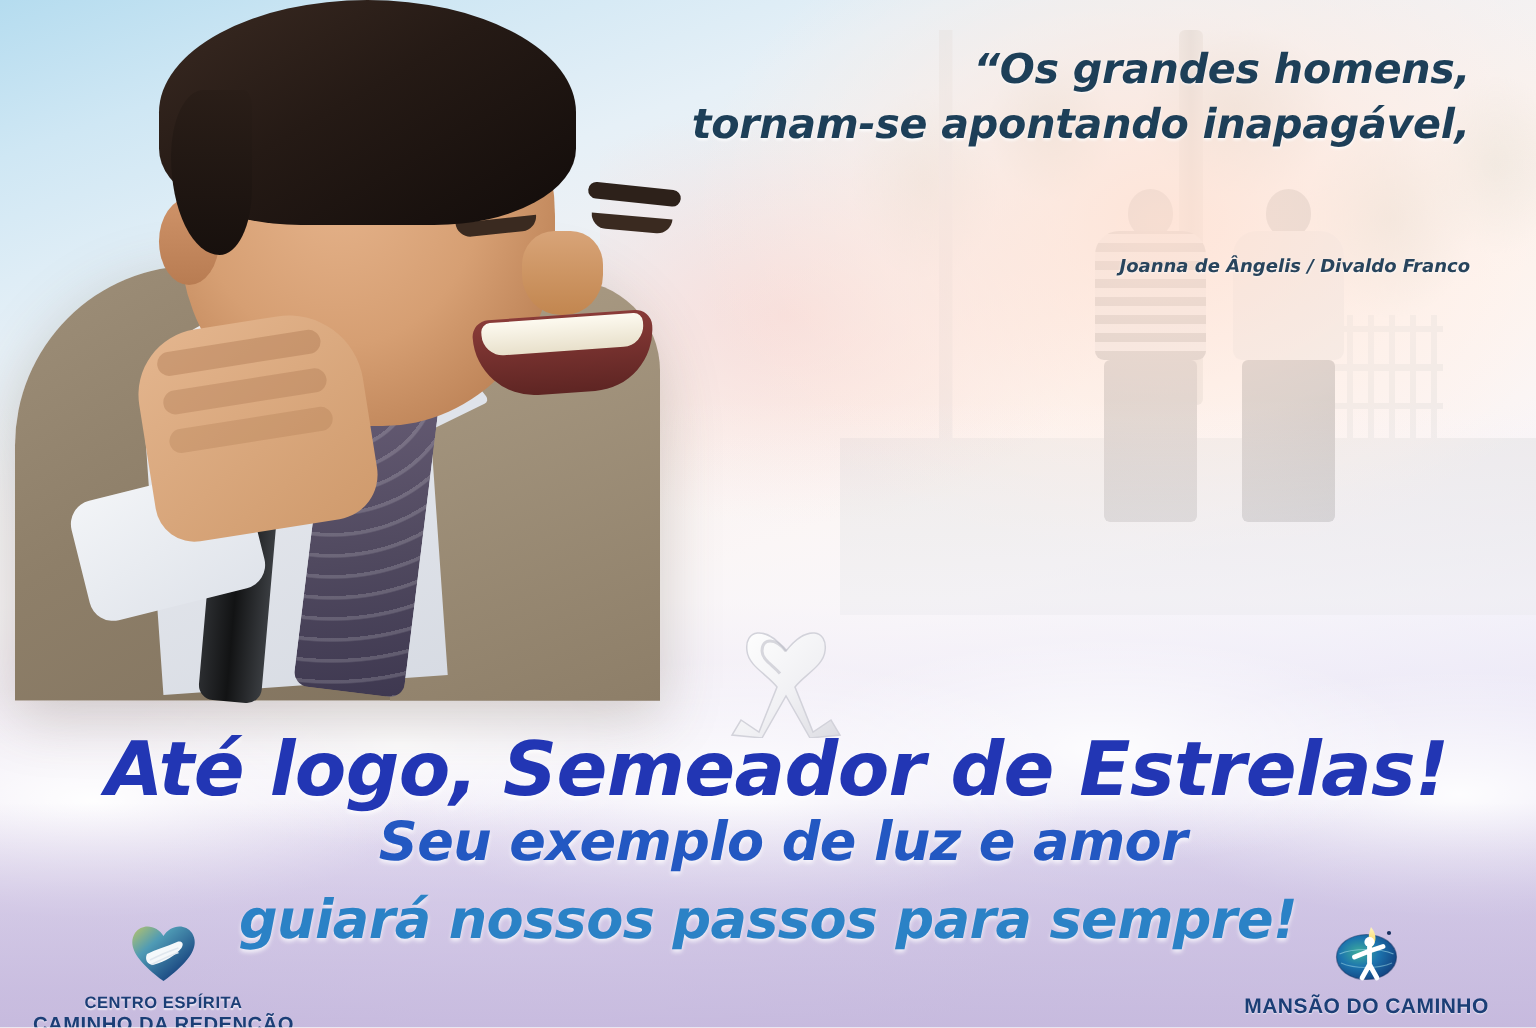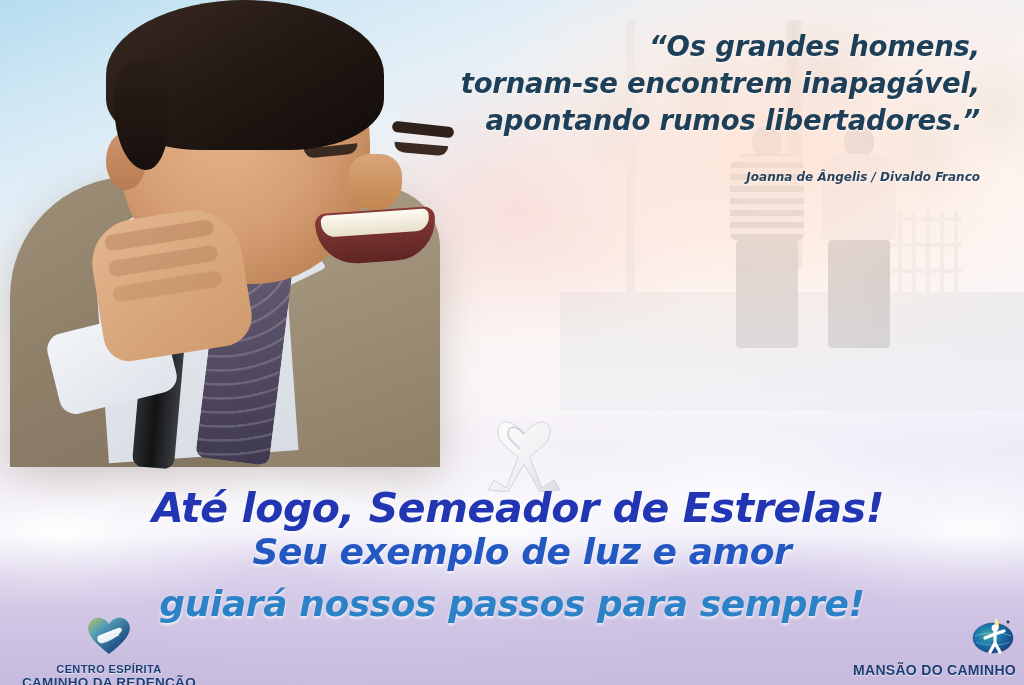--- a/index.html
+++ b/index.html
@@ -232,28 +232,28 @@
   }
 
   .headline{
     position:absolute; left:0; right:0; top:486px;
     text-align:center;
     font-family:"DejaVu Sans", sans-serif;
     font-style:italic; font-weight:bold;
     line-height:1.08;
     letter-spacing:-.4px;
   }
-  .headline .h1{ display:block; font-size:41px; color:#2236b4; text-shadow:0 2px 3px rgba(255,255,255,.75);margin-left:12px; }
+  .headline .h1{ display:block; font-size:50px; color:#2236b4; text-shadow:0 2px 3px rgba(255,255,255,.75);margin-left:12px; }
   .headline .h2{ display:block; font-size:36px; color:#2358c2; margin-top:3px; text-shadow:0 2px 3px rgba(255,255,255,.75);padding-left:20px; }
   .headline .h3{ display:block; font-size:36px; color:#2b82c6; margin-top:13px; text-shadow:0 2px 3px rgba(255,255,255,.75); }
 
   
   .logo{ position:absolute; text-align:center; }
   .logo-ce{ left:14px; top:616px; width:190px; }
-  .logo-mc{ right:8px; top:612px; width:210px;text-align:right; }
+  .logo-mc{ right:8px; top:612px; width:210px; }
   .logo-mark{ display:block; margin:0 auto 3px; }
   .logo-txt{
     font-family:"Liberation Sans", sans-serif;
     font-weight:bold; color:#1b3e76; line-height:1.12;
     text-shadow:0 1px 1px rgba(255,255,255,.7);
   }
   .logo-ce .t1{ display:block; font-size:11px; letter-spacing:.4px; }
   .logo-ce .t2{ display:block; font-size:13.5px; letter-spacing:.3px; }
   .logo-mc .t1{ display:block; font-size:14px; letter-spacing:.3px; }
 </style>
@@ -307,22 +307,21 @@
     <div class="p-ear"></div>
     <div class="p-hair"></div>
     <div class="p-mic"></div>
     <div class="p-mic-body"></div>
     <div class="p-cuff"></div>
     <div class="p-hand"></div>
   </div>
 
   <div class="quote">
     <span class="l">“Os grandes homens,</span>
-    <span class="l">tornam-se encontrem inapagável,</span>
-    <span class="l">apontando rumos libertadores.”</span>
+    <span class="l">tornam-se apontando inapagável,</span>
   </div>
   <div class="attrib">Joanna de Ângelis / Divaldo Franco</div>
 
   <div class="ribbon">
     <svg width="76" height="84" viewBox="0 0 76 84" xmlns="http://www.w3.org/2000/svg">
       <defs>
         <linearGradient id="rbg" x1="0" y1="0" x2="1" y2="1">
           <stop offset="0%" stop-color="#ffffff"></stop>
           <stop offset="55%" stop-color="#f1f1f4"></stop>
           <stop offset="100%" stop-color="#dcdce2"></stop>

